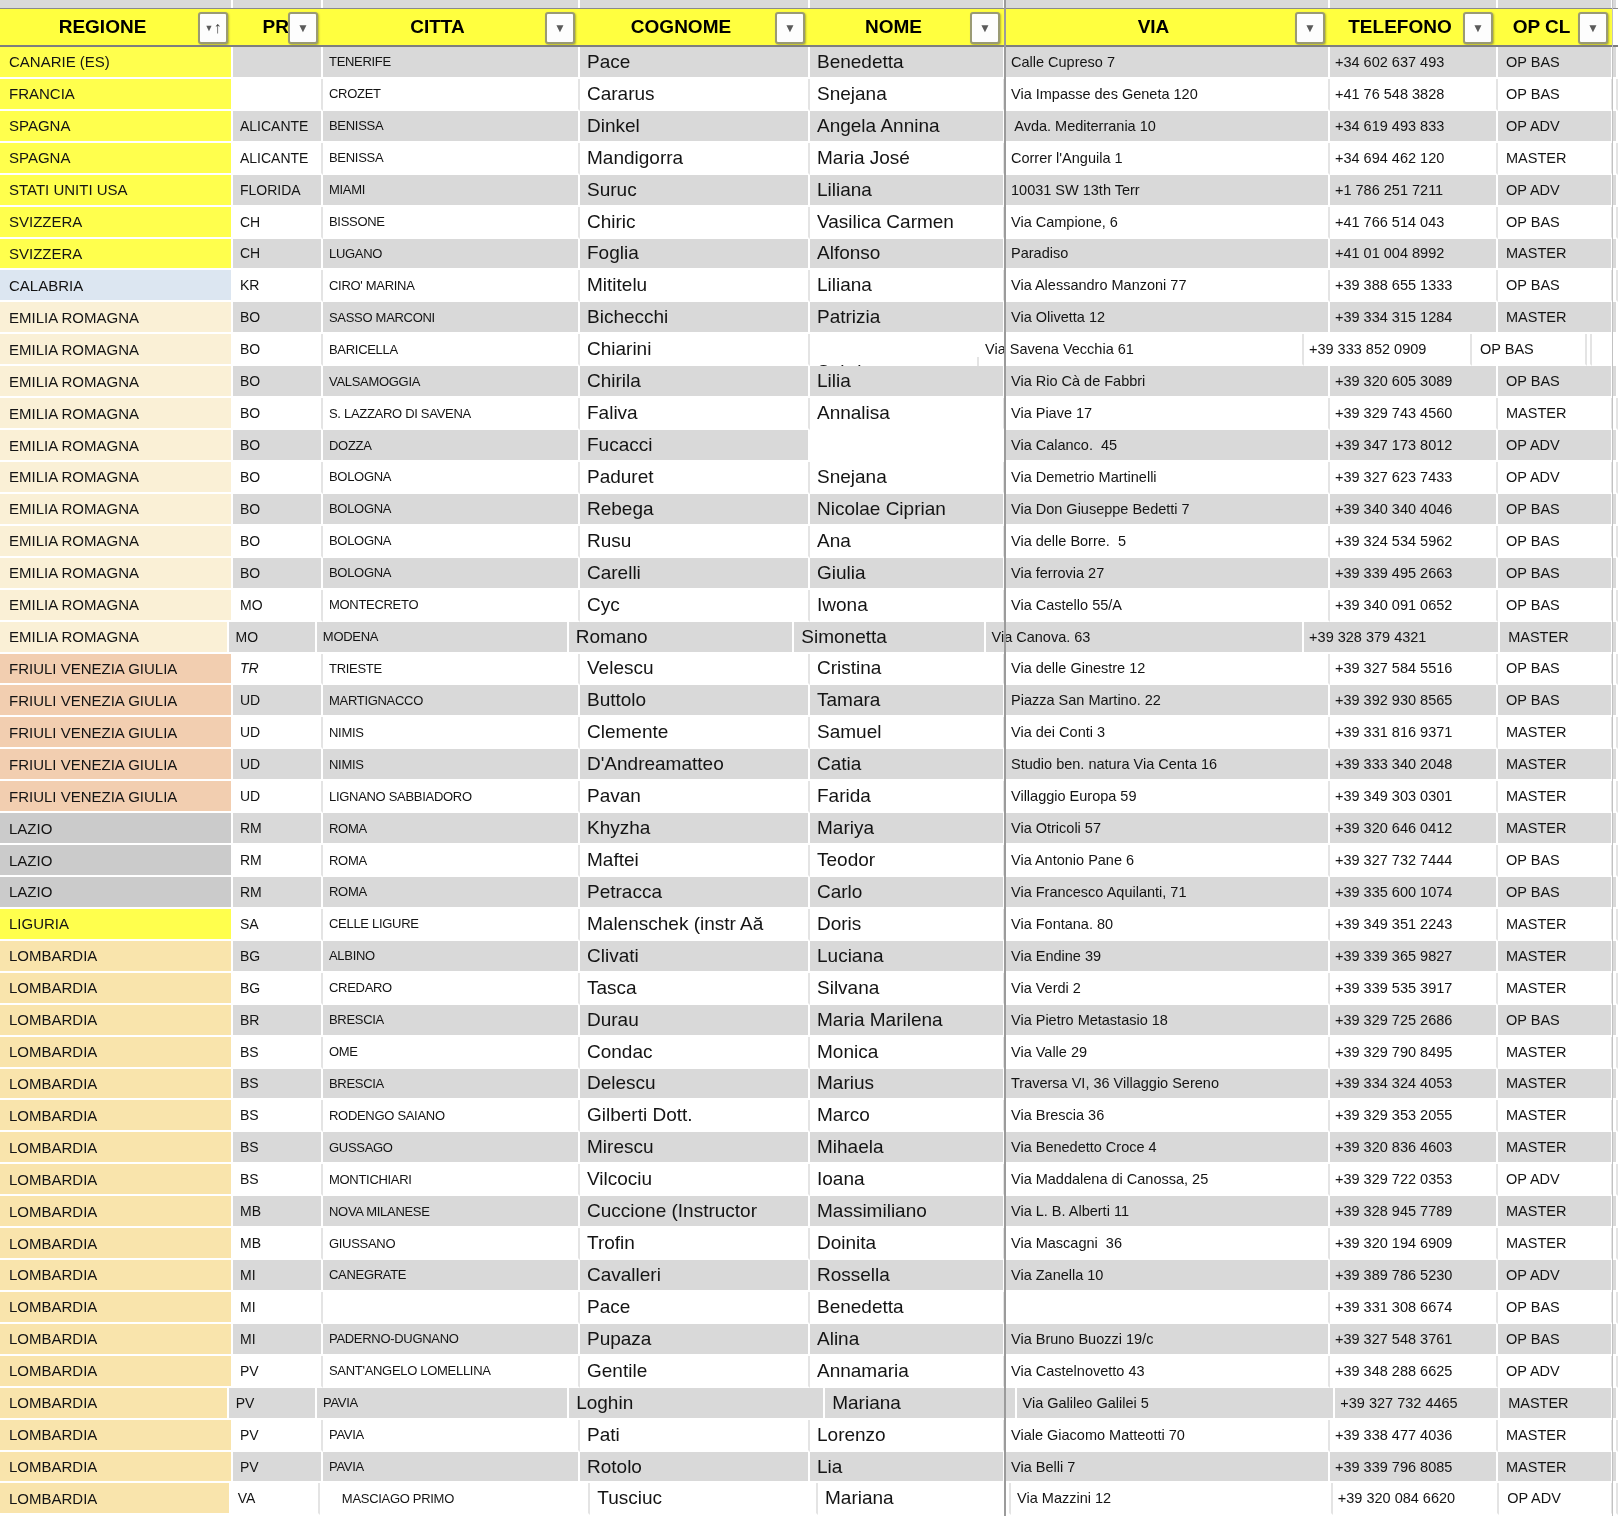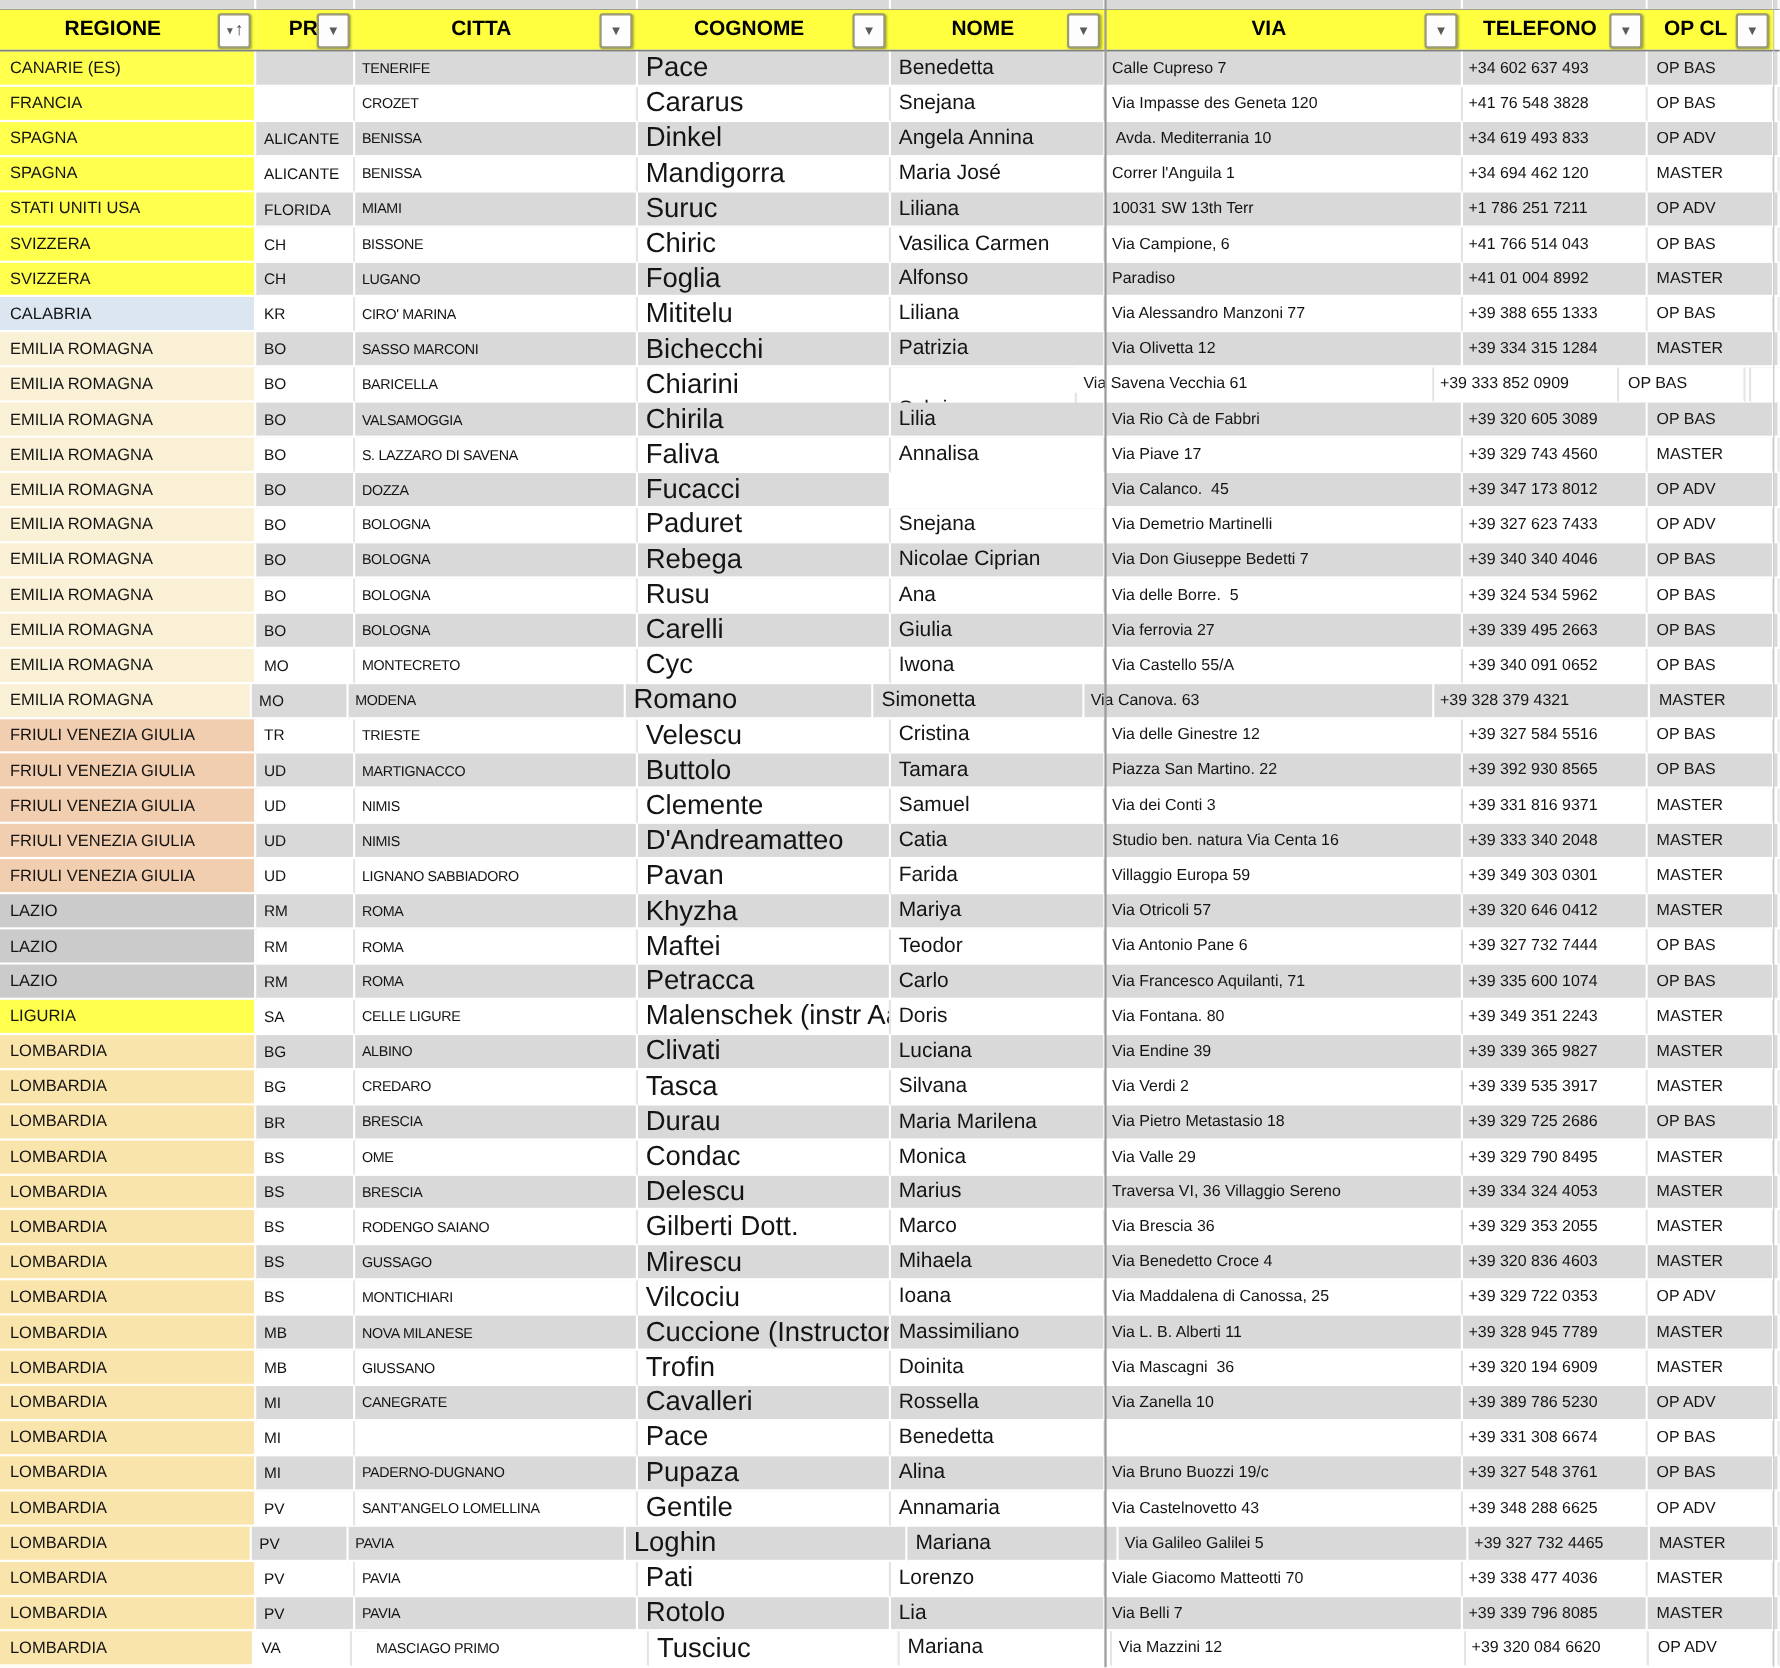--- a/index.html
+++ b/index.html
@@ -28,21 +28,21 @@
   
   #rows { }
   .row { display:flex; height:31.935px; }
   .cell { height:100%; overflow:hidden; display:flex; align-items:center; white-space:pre;
           border-right:2px solid #fff; border-bottom:2px solid #fff; color:#141414; }
   .row.odd  .cell.striped { background:#d9d9d9; }
   .row.even .cell.striped { background:#ffffff; border-right-color:#e4e4e4; }
   .c-regione  { font-size:15px; padding-left:9px; }
   .c-pr       { font-size:14px; padding-left:7px; }
   .c-citta    { font-size:13px; padding-left:6px; letter-spacing:-0.3px; }
-  .c-cognome  { font-size:25px; padding-left:7px; }
+  .c-cognome  { font-size:19px; padding-left:7px; }
   .c-nome     { font-size:19px; padding-left:7px; }
   .c-via      { font-size:14.5px; padding-left:6px; }
   .c-telefono { font-size:14.5px; padding-left:5px; }
   .c-op_cl    { font-size:14.5px; padding-left:8px; }
   .c-stub     { padding:0; }
 
   
   .vline { position:absolute; top:0; bottom:0; width:2px; background:#9b9b9b; z-index:5; }
   .vline-right { position:absolute; top:0; bottom:0; width:1px; background:#c2c2c2; z-index:5; }
 </style>
@@ -318,21 +318,21 @@
         <div class="cell c-citta striped" style="width: 257px;">MODENA</div>
         <div class="cell c-cognome striped" style="width: 230px;">Romano</div>
         <div class="cell c-nome striped" style="width: 195px;">Simonetta</div>
         <div class="cell c-via striped" style="width: 325px;">Via Canova. 63</div>
         <div class="cell c-telefono striped" style="width: 200px;">+39 328 379 4321</div>
         <div class="cell c-op_cl striped" style="width: 115px;">MASTER</div>
         <div class="cell c-stub striped" style="width: 5px;"></div>
       </div>
       <div class="row even">
         <div class="cell c-regione" style="width: 233px; background: rgb(242, 206, 176);">FRIULI VENEZIA GIULIA</div>
-        <div class="cell c-pr striped" style="width: 90px;">TR</div>
+        <div class="cell c-pr striped" style="width: 90px; font-style: italic;">TR</div>
         <div class="cell c-citta striped" style="width: 257px;">TRIESTE</div>
         <div class="cell c-cognome striped" style="width: 230px;">Velescu</div>
         <div class="cell c-nome striped" style="width: 195px;">Cristina</div>
         <div class="cell c-via striped" style="width: 325px;">Via delle Ginestre 12</div>
         <div class="cell c-telefono striped" style="width: 168px;">+39 327 584 5516</div>
         <div class="cell c-op_cl striped" style="width: 115px;">OP BAS</div>
         <div class="cell c-stub striped" style="width: 5px;"></div>
       </div>
       <div class="row odd">
         <div class="cell c-regione" style="width: 233px; background: rgb(242, 206, 176);">FRIULI VENEZIA GIULIA</div>

